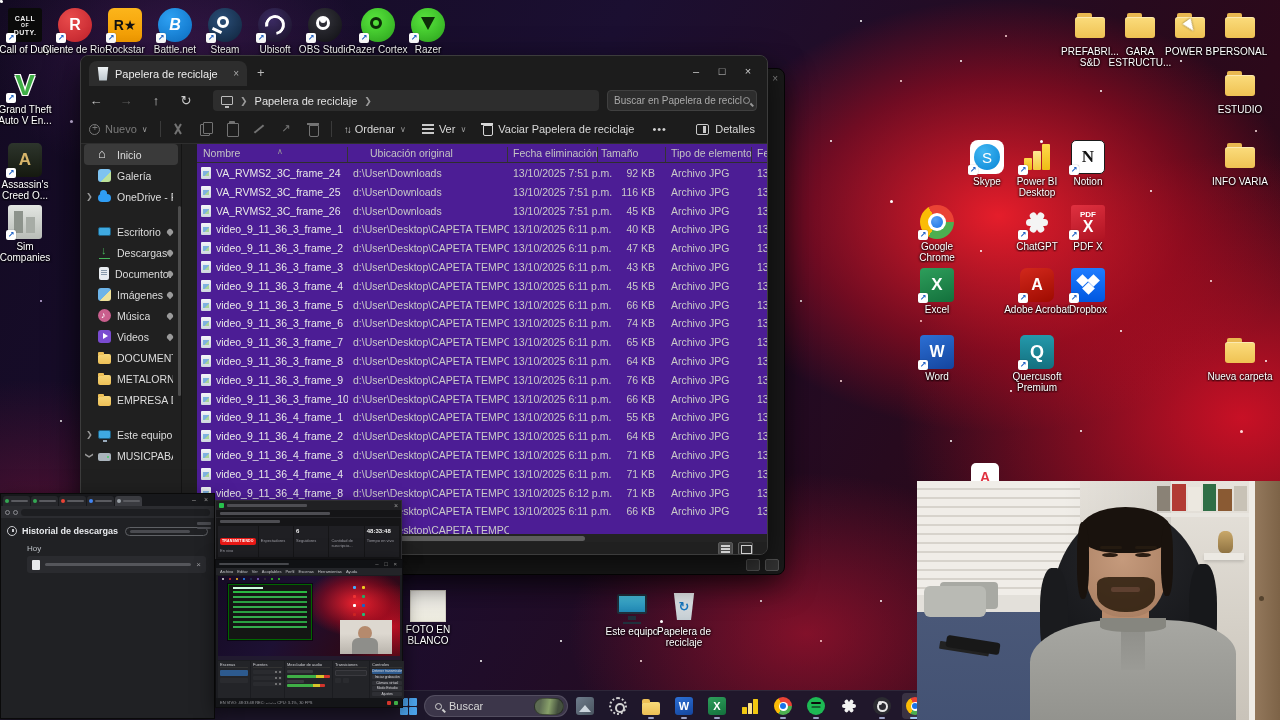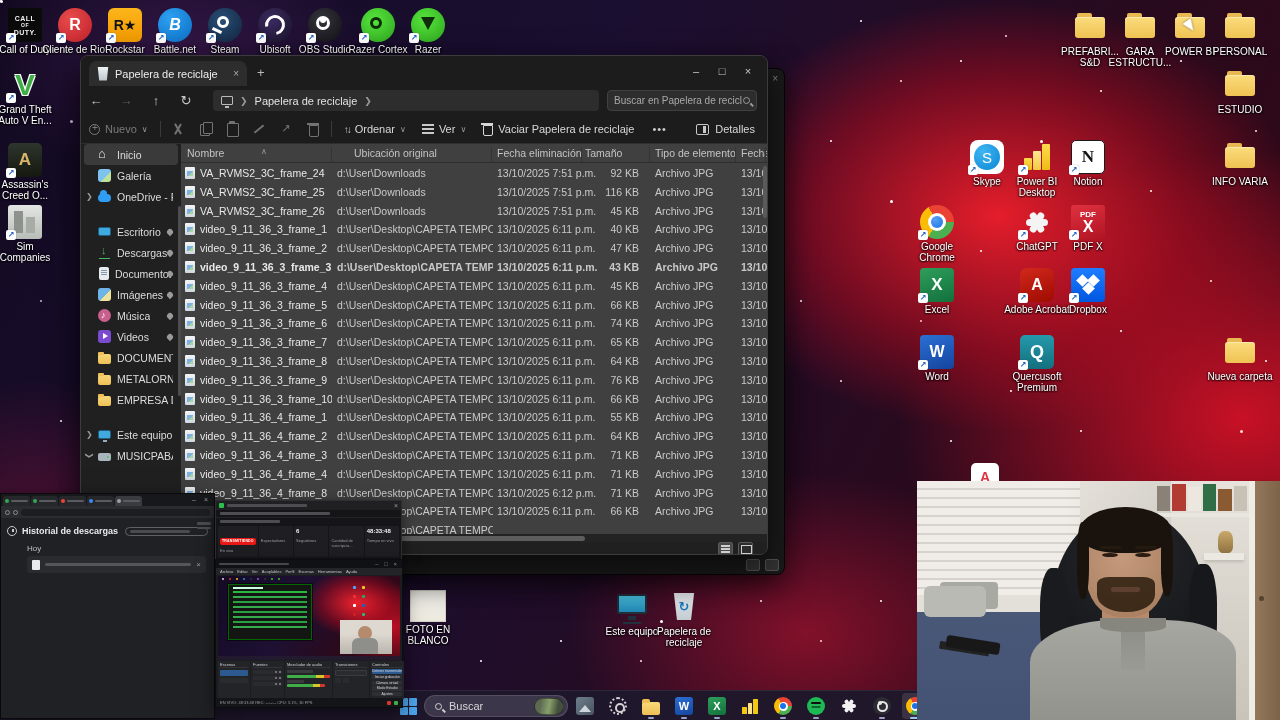--- a/index.html
+++ b/index.html
@@ -195,21 +195,21 @@
   .si-videos::before{content:"";position:absolute;left:4.5px;top:3px;width:0;height:0;border-top:3.5px solid transparent;border-bottom:3.5px solid transparent;border-left:5px solid #fff;}
   .si-folder{background:linear-gradient(180deg,#f7d779,#eec057);border-radius:2px;height:10px!important;margin-top:2px;}
   .si-folder::before{content:"";position:absolute;left:0;top:-2px;width:6px;height:3px;background:#eec057;border-radius:1px 1px 0 0;}
   .si-comp{background:#3fa9e0;border:1px solid #1f5f80;border-radius:2px;height:9px!important;}
   .si-comp::after{content:"";position:absolute;left:4px;top:9px;width:4px;height:2px;background:#9ab;}
   .si-drive{background:#aab4bc;border-radius:2px;height:8px!important;margin-top:2px;}
   .si-drive::after{content:"";position:absolute;right:2px;top:3px;width:2px;height:2px;border-radius:50%;background:#44cc66;}
   .side-scroll{position:absolute;left:97px;top:150px;width:3px;height:190px;background:#4d4d4d;border-radius:2px;z-index:4;}
   .side-line{position:absolute;left:100px;top:88px;width:1px;height:390px;background:#141414;}
   
-  .ex-list{position:absolute;left:100px;top:88px;width:588px;height:390px;overflow:hidden;background:#404040;}
+  .ex-list{position:absolute;left:116px;top:88px;width:588px;height:390px;overflow:hidden;background:#4c1d95;}
   .lhead{position:absolute;left:0;top:0;width:100%;height:19px;border-bottom:1px solid #2e2e2e;font-size:10.5px;color:#c3c3c3;}
   .lhead span{position:absolute;top:3px;white-space:nowrap;}
   .sortmark{position:absolute;left:80px;top:-2px;color:#9a9a9a;font-size:8px;}
   .colline{position:absolute;top:2px;width:1px;height:15px;background:#343434;}
   .lrow{position:absolute;left:0;width:100%;height:18.8px;font-size:10.5px;color:#d6d6d6;}
   .lrow span{position:absolute;top:3px;white-space:nowrap;overflow:hidden;}
   .lrow .c-name{left:19px;width:132px;color:#e8e8e8;}
   .lrow .c-loc{left:156px;width:156px;color:#c9c9c9;}
   .lrow .c-date{left:316px;width:104px;color:#c9c9c9;}
   .lrow .c-size{left:380px;width:78px;text-align:right;color:#c9c9c9;}
@@ -831,21 +831,21 @@
           </div>
           <div class="lrow" style="top: 95.2px;">
             <span class="fico"></span>
             <span class="c-name">video_9_11_36_3_frame_2</span>
             <span class="c-loc">d:\User\Desktop\CAPETA TEMPORAL</span>
             <span class="c-date">13/10/2025 6:11 p.m.</span>
             <span class="c-size">47 KB</span>
             <span class="c-type">Archivo JPG</span>
             <span class="c-extra">13/10/</span>
           </div>
-          <div class="lrow" style="top: 114px; font-weight: bold;">
+          <div class="lrow" style="top: 114px;">
             <span class="fico"></span>
             <span class="c-name">video_9_11_36_3_frame_3</span>
             <span class="c-loc">d:\User\Desktop\CAPETA TEMPORAL</span>
             <span class="c-date">13/10/2025 6:11 p.m.</span>
             <span class="c-size">43 KB</span>
             <span class="c-type">Archivo JPG</span>
             <span class="c-extra">13/10/</span>
           </div>
           <div class="lrow" style="top: 132.8px;">
             <span class="fico"></span>

